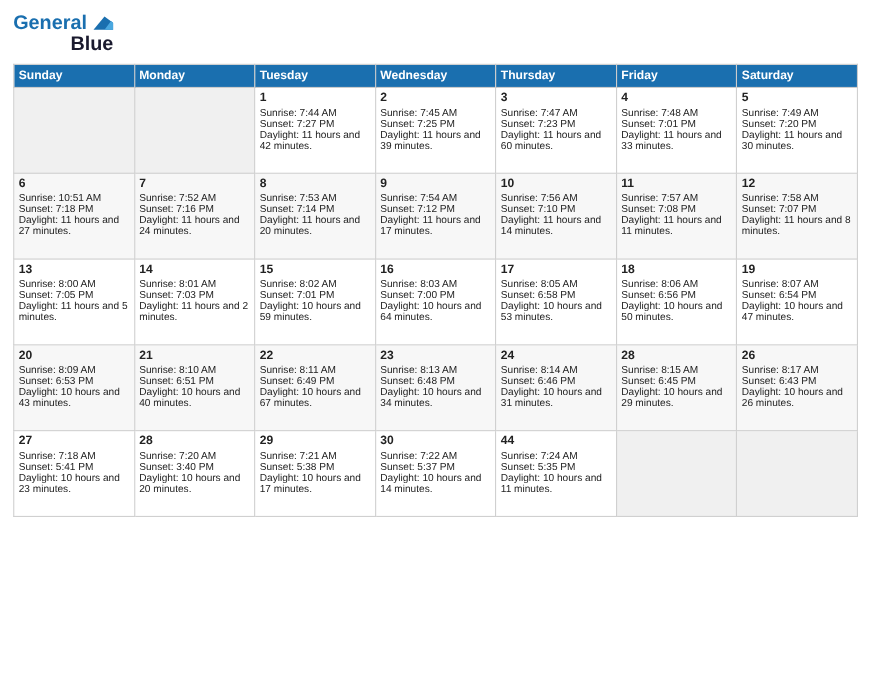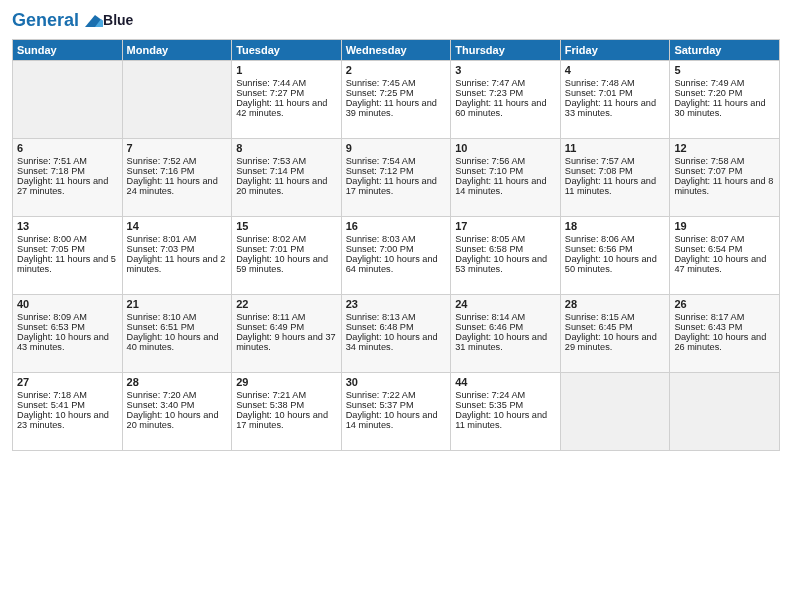--- a/index.html
+++ b/index.html
@@ -15,22 +15,22 @@
       padding: 10px 12px 8px 12px;
     }
     .header {
       display: flex;
       justify-content: space-between;
       align-items: flex-start;
       margin-bottom: 8px;
     }
     .logo {
       display: flex;
-      flex-direction: row;
-      align-items: center;
+      flex-direction: column;
+      align-items: flex-end;
     }
     .title-block {
       text-align: right;
     }
     .month-title {
       font-size: 32px;
       font-weight: normal;
       color: #1a1a1a;
       line-height: 1.1;
     }
@@ -82,21 +82,21 @@
     <div class="logo">
       <div style="display:flex;align-items:center;gap:2px;">
         <div style="font-size:18px;font-weight:bold;color:#1a1a2e;">
           <span style="color:#1a6faf;">General</span>
         </div>
         <svg width="22" height="16" viewBox="0 0 22 16">
           <polygon points="4,14 14,2 22,8 22,14" fill="#1a6faf"></polygon>
           <polygon points="14,14 20,6 22,8 22,14" fill="#4aa8e0"></polygon>
         </svg>
       </div>
-      <div style="font-size:14px;font-weight:bold;color:#1a1a2e;margin-top:-2px;">Blue</div>
+      <div style="font-size:18px;font-weight:bold;color:#1a1a2e;margin-top:-2px;">Blue</div>
     </div>
     <div class="title-block">
       <div class="month-title"></div>
       <div class="location"></div>
     </div>
   </div>
 
   <table>
     <thead>
       <tr>
@@ -141,21 +141,21 @@
           <td>
             <span class="day-num">5</span>
             <div>Sunrise: 7:49 AM</div>
             <div>Sunset: 7:20 PM</div>
             <div>Daylight: 11 hours and 30 minutes.</div>
           </td>
         </tr>
         <tr>
           <td>
             <span class="day-num">6</span>
-            <div>Sunrise: 7:51 AM</div>
+            <div>Sunrise: 10:51 AM</div>
             <div>Sunset: 7:18 PM</div>
             <div>Daylight: 11 hours and 27 minutes.</div>
           </td>
           <td>
             <span class="day-num">7</span>
             <div>Sunrise: 7:52 AM</div>
             <div>Sunset: 7:16 PM</div>
             <div>Daylight: 11 hours and 24 minutes.</div>
           </td>
           <td>
@@ -228,36 +228,36 @@
           </td>
           <td>
             <span class="day-num">19</span>
             <div>Sunrise: 8:07 AM</div>
             <div>Sunset: 6:54 PM</div>
             <div>Daylight: 10 hours and 47 minutes.</div>
           </td>
         </tr>
         <tr>
           <td>
-            <span class="day-num">40</span>
+            <span class="day-num">20</span>
             <div>Sunrise: 8:09 AM</div>
             <div>Sunset: 6:53 PM</div>
             <div>Daylight: 10 hours and 43 minutes.</div>
           </td>
           <td>
             <span class="day-num">21</span>
             <div>Sunrise: 8:10 AM</div>
             <div>Sunset: 6:51 PM</div>
             <div>Daylight: 10 hours and 40 minutes.</div>
           </td>
           <td>
             <span class="day-num">22</span>
             <div>Sunrise: 8:11 AM</div>
             <div>Sunset: 6:49 PM</div>
-            <div>Daylight: 9 hours and 37 minutes.</div>
+            <div>Daylight: 10 hours and 67 minutes.</div>
           </td>
           <td>
             <span class="day-num">23</span>
             <div>Sunrise: 8:13 AM</div>
             <div>Sunset: 6:48 PM</div>
             <div>Daylight: 10 hours and 34 minutes.</div>
           </td>
           <td>
             <span class="day-num">24</span>
             <div>Sunrise: 8:14 AM</div>

